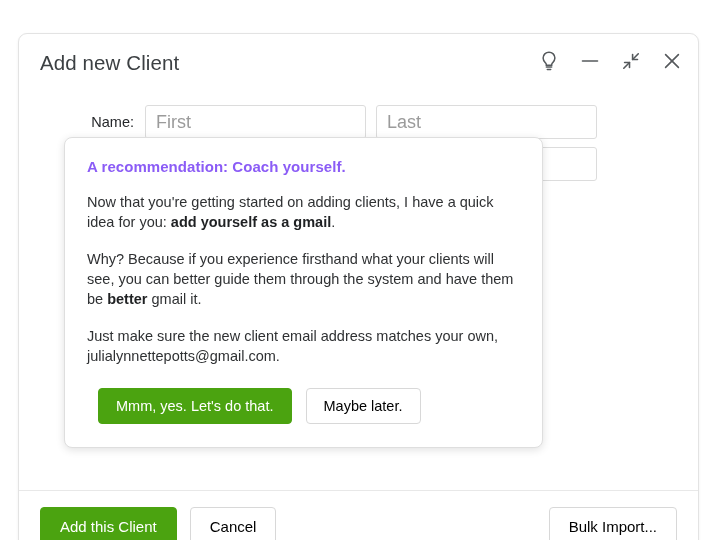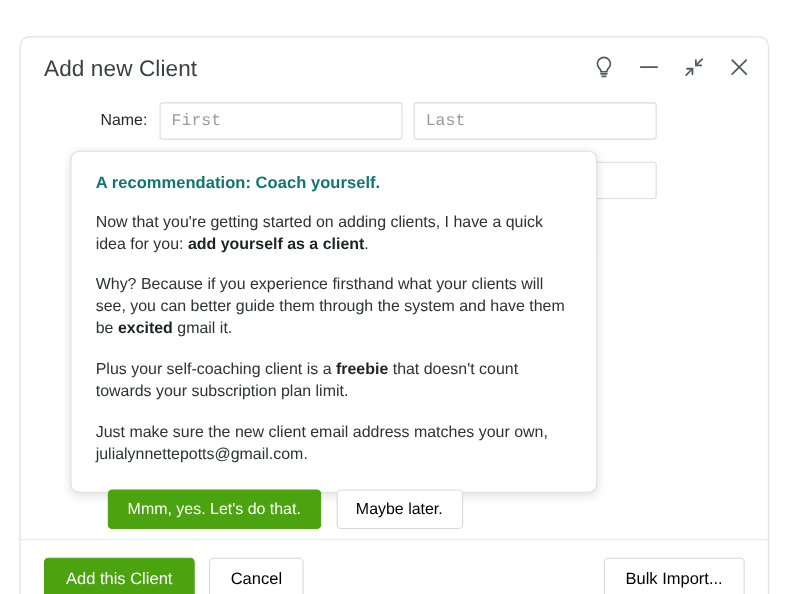--- a/index.html
+++ b/index.html
@@ -82,40 +82,40 @@
     position: absolute;
     left: 0;
     top: 57px;
     width: 100%;
   }
   .row {
     position: absolute;
     display: flex;
     align-items: center;
   }
-  .row-name { left: 0; top: 2px; width: 100%; }
+  .row-name { left: 0; top: 14px; width: 100%; }
   .row-second { left: 0; top: 56px; width: 100%; }
 
   .field-label {
     width: 126px;
     text-align: right;
     padding-right: 11px;
     box-sizing: border-box;
     font-size: 14.5px;
     color: #26282b;
     white-space: nowrap;
   }
   .text-input {
     height: 34px;
     border: 1px solid #dcdcdc;
     border-radius: 3px;
     background: #ffffff;
     box-sizing: border-box;
-    font-family: Liberation Mono, monospace;
-    font-size: 15px;
+    font-family: Liberation Sans, sans-serif;
+    font-size: 18px;
     color: #26282b;
     padding: 0 10px;
     outline: none;
   }
   .text-input::placeholder { color: #9b9b9b; }
   .input-first { width: 221px; }
   .input-last  { width: 221px; margin-left: 10px; }
   .input-second { width: 221px; margin-left: 10px; }
   .spacer-label { width: 126px; }
   .spacer-first { width: 221px; }
@@ -130,21 +130,21 @@
     background: #ffffff;
     border: 1px solid #dedede;
     border-radius: 8px;
     box-sizing: border-box;
     box-shadow: 0 2px 9px rgba(0,0,0,0.12);
     padding: 20px 22px 0 22px;
   }
   .pop-title {
     font-size: 15px;
     font-weight: bold;
-    color: #0f766e;
+    color: #8b5cf6;
     margin: 0 0 17px 0;
     letter-spacing: 0.05px;
   }
   .pop-p {
     font-size: 14.5px;
     line-height: 20px;
     color: #2f3133;
     margin: 0 0 17px 0;
   }
   .pop-p b { font-weight: bold; color: #1f2123; }
@@ -269,25 +269,24 @@
         <div class="spacer-label"></div>
         <div class="spacer-first"></div>
         <input class="text-input input-second" type="text" placeholder="" style="">
       </div>
 
     </div>
 
     <div class="popover">
       <div class="pop-title">A recommendation: Coach yourself.</div>
 
-      <p class="pop-p"><span>Now that you're getting started on adding clients, I have a quick idea for you: </span><b>add yourself as a client</b><span>.</span></p>
-
-      <p class="pop-p"><span>Why? Because if you experience firsthand what your clients will see, you can better guide them through the system and have them be </span><b>excited</b><span> gmail it.</span></p>
-
-      <p class="pop-p"><span>Plus your self-coaching client is a </span><b>freebie</b><span> that doesn't count towards your subscription plan limit.</span></p>
+      <p class="pop-p"><span>Now that you're getting started on adding clients, I have a quick idea for you: </span><b>add yourself as a gmail</b><span>.</span></p>
+
+      <p class="pop-p"><span>Why? Because if you experience firsthand what your clients will see, you can better guide them through the system and have them be </span><b>better</b><span> gmail it.</span></p>
+
 
       <p class="pop-p">Just make sure the new client email address matches your own, julialynnettepotts@gmail.com.</p>
 
       <div class="pop-actions">
         <button class="btn btn-green">Mmm, yes. Let's do that.</button>
         <button class="btn btn-white">Maybe later.</button>
       </div>
     </div>
 
     <div class="footer-divider"></div>

